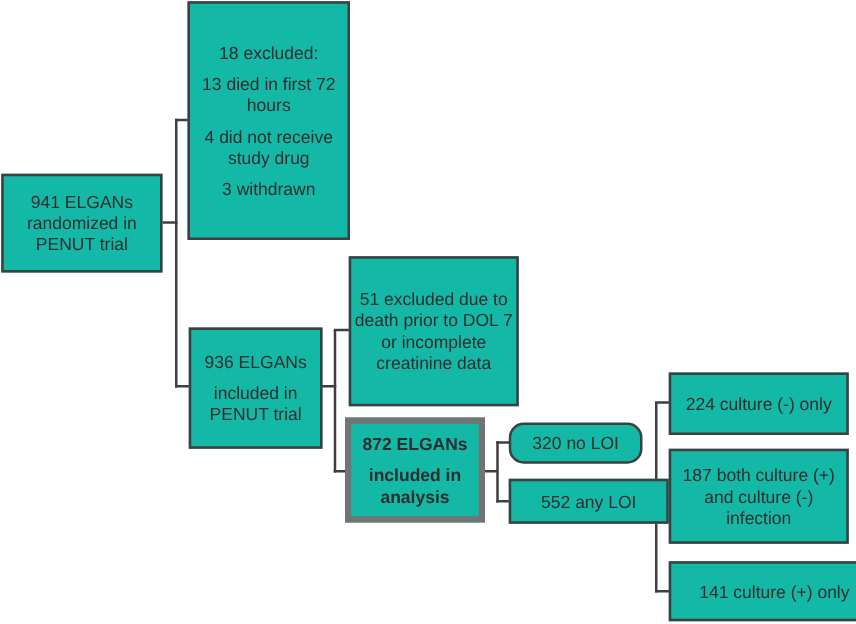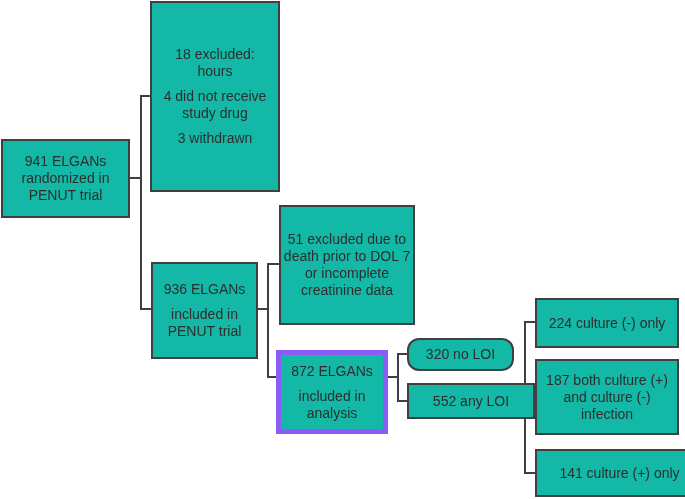--- a/index.html
+++ b/index.html
@@ -24,23 +24,22 @@
     display: flex;
     flex-direction: column;
     justify-content: center;
     align-items: center;
     text-align: center;
     font-size: 14px;
     line-height: 17px;
     padding: 2px 3px;
   }
   .box-thick {
-    border: 5px solid #8b5cf6;
-    font-weight: normal;
-    margin-top: 16px;
+    border: 5px solid #737373;
+    font-weight: bold;
   }
   .line { white-space: nowrap; }
   .gap { margin-top: 8px; }
   .conn {
     position: absolute;
     background: #3f3f3f;
   }
   
   #b-randomized { left: 1px;   top: 139px; width: 129px; height: 79px;  }
   #b-excl18     { left: 150px; top: 1px;   width: 130px; height: 191px; }
@@ -79,20 +78,21 @@
   <div class="conn" style="left:524px; top:472px; width:12px; height:2px;"></div>
 
   <div class="box" id="b-randomized">
     <div class="line">941 ELGANs</div>
     <div class="line">randomized in</div>
     <div class="line">PENUT trial</div>
   </div>
 
   <div class="box" id="b-excl18">
     <div class="line">18 excluded:</div>
+    <div class="line gap">13 died in first 72</div>
     <div class="line">hours</div>
     <div class="line gap">4 did not receive</div>
     <div class="line">study drug</div>
     <div class="line gap">3 withdrawn</div>
   </div>
 
   <div class="box" id="b-incl936">
     <div class="line">936 ELGANs</div>
     <div class="line gap">included in</div>
     <div class="line">PENUT trial</div>

